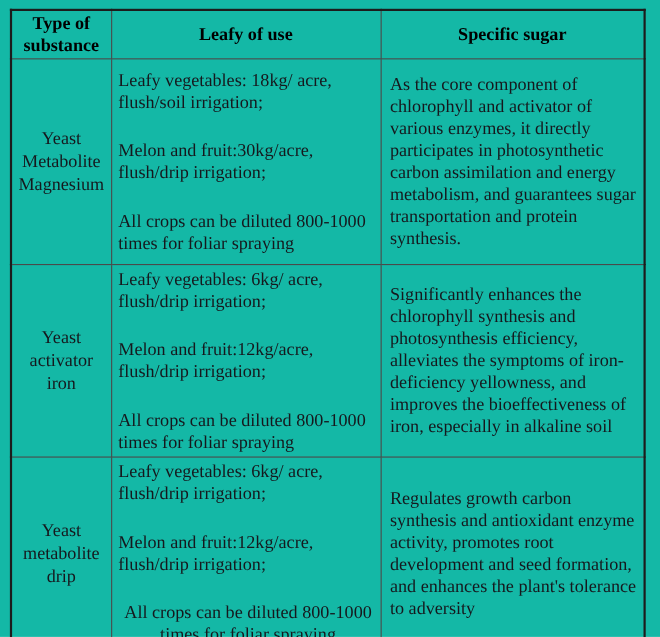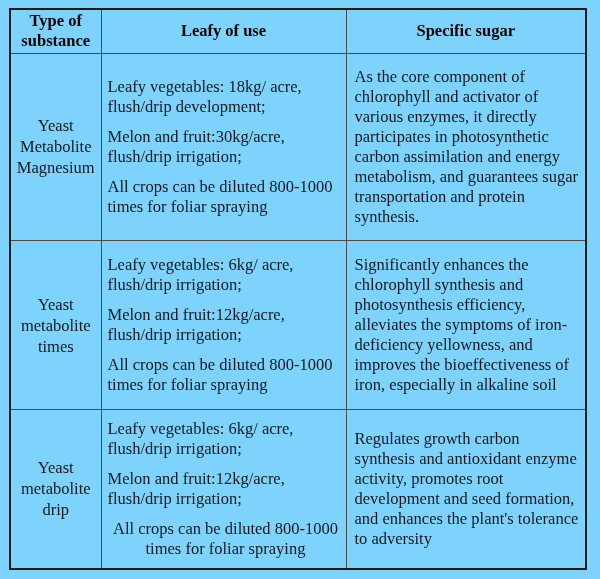--- a/index.html
+++ b/index.html
@@ -4,21 +4,21 @@
 <style>
   html, body {
     margin: 0;
     padding: 0;
     background: #ffffff;
   }
   .canvas {
     position: relative;
     width: 600px;
     height: 579px;
-    background: #7dd3fc;
+    background: #14b8a6;
     font-family: "Liberation Serif", serif;
     color: #16181d;
   }
   table.subst-table {
     position: absolute;
     left: 9px;
     top: 8px;
     width: 576px;
     height: 562px;
     border-collapse: collapse;
@@ -56,21 +56,21 @@
   td.effect {
     text-align: left;
     padding: 3px 5px 3px 8px;
     margin-top: 35px;
   }
   td p {
     margin: 0;
     line-height: 20px;
   }
   td.method p + p {
-    margin-top: 10px;
+    margin-top: 24px;
   }
   td.method p.centered {
     text-align: center;
   }
 </style>
 </head>
 <body>
 
 <div class="canvas">
   <table class="subst-table">
@@ -83,30 +83,30 @@
       <tr>
         <th>Type of substance</th>
         <th>Leafy of use</th>
         <th>Specific sugar</th>
       </tr>
     </thead>
     <tbody>
       <tr class="r1">
         <td class="substance">Yeast Metabolite Magnesium</td>
         <td class="method">
-          <p>Leafy vegetables: 18kg/ acre, flush/drip development;</p>
+          <p>Leafy vegetables: 18kg/ acre, flush/soil irrigation;</p>
           <p>Melon and fruit:30kg/acre, flush/drip irrigation;</p>
           <p>All crops can be diluted 800-1000 times for foliar spraying</p>
         </td>
         <td class="effect">
           <p>As the core component of chlorophyll and activator of various enzymes, it directly participates in photosynthetic carbon assimilation and energy metabolism, and guarantees sugar transportation and protein synthesis.</p>
         </td>
       </tr>
       <tr class="r2">
-        <td class="substance">Yeast metabolite times</td>
+        <td class="substance">Yeast activator iron</td>
         <td class="method">
           <p>Leafy vegetables: 6kg/ acre, flush/drip irrigation;</p>
           <p>Melon and fruit:12kg/acre, flush/drip irrigation;</p>
           <p>All crops can be diluted 800-1000 times for foliar spraying</p>
         </td>
         <td class="effect">
           <p>Significantly enhances the chlorophyll synthesis and photosynthesis efficiency, alleviates the symptoms of iron-deficiency yellowness, and improves the bioeffectiveness of iron, especially in alkaline soil</p>
         </td>
       </tr>
       <tr class="r3">

